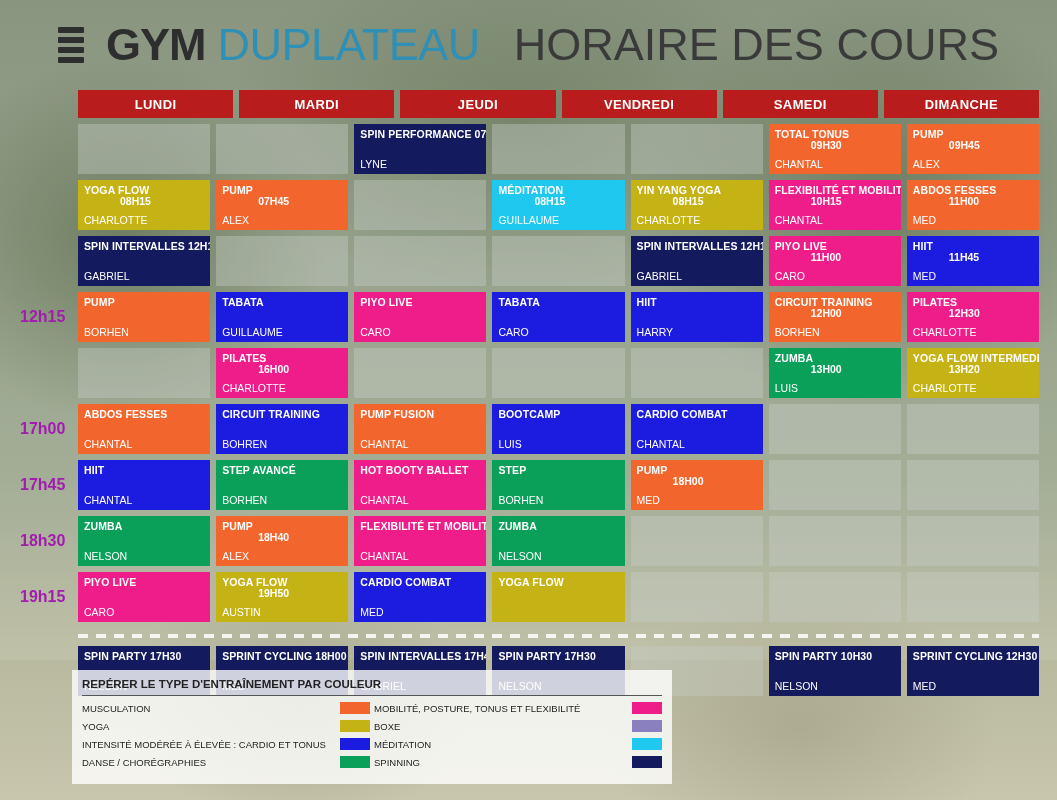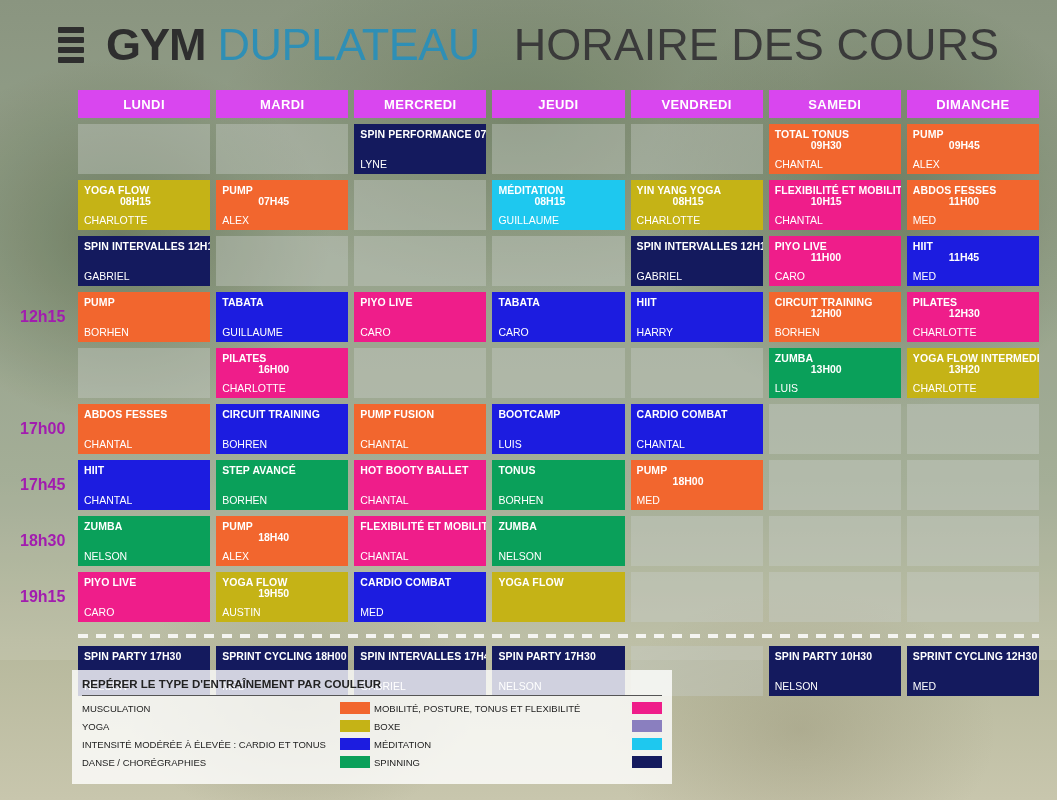--- a/index.html
+++ b/index.html
@@ -69,21 +69,21 @@
     flex: 1 1 0; min-width: 0;
     height: 44px;
     background: rgba(205,210,205,0.42);
     position: relative;
     padding: 5px 6px 0 6px;
     overflow: hidden;
   }
   .cell.empty { background: rgba(200,206,200,0.40); }
   .hdr {
     height: 28px;
-    background: #d946ef;
+    background: #b91c1c;
     color: #fff;
     font-size: 13px; font-weight: bold;
     display:flex; align-items:center; justify-content:center;
     letter-spacing: 0.4px;
   }
   .hdr-row .cell { background: transparent; height: 28px; padding: 0; }
   .c-title { font-size: 10.5px; font-weight: bold; color:#fff; line-height: 11px; letter-spacing: 0.1px; white-space: nowrap; }
   .c-time  { font-size: 10.5px; font-weight: bold; color:#fff; line-height: 11.5px; padding-left: 36px; }
   .c-name  { font-size: 10.5px; color:#fff; line-height: 11.5px; position: absolute; bottom: 4px; left: 6px; }
   .tall { height: 50px; }
@@ -146,23 +146,20 @@
   <div class="grid-wrap">
     <div class="row hdr-row">
       <div class="timecol"></div>
       <div class="cell">
           <div class="hdr">LUNDI</div>
         </div>
       <div class="cell">
           <div class="hdr">MARDI</div>
         </div>
       <div class="cell">
-          <div class="hdr">MERCREDI</div>
-        </div>
-      <div class="cell">
           <div class="hdr">JEUDI</div>
         </div>
       <div class="cell">
           <div class="hdr">VENDREDI</div>
         </div>
       <div class="cell">
           <div class="hdr">SAMEDI</div>
         </div>
       <div class="cell">
           <div class="hdr">DIMANCHE</div>
@@ -337,21 +334,21 @@
           </div>
           <div class="cell tall k-danse">
             <div class="c-title">STEP AVANCÉ</div>
             <div class="c-name">BORHEN</div>
           </div>
           <div class="cell tall k-mobilite">
             <div class="c-title">HOT BOOTY BALLET</div>
             <div class="c-name">CHANTAL</div>
           </div>
           <div class="cell tall k-danse">
-            <div class="c-title">TONUS</div>
+            <div class="c-title">STEP</div>
             <div class="c-name">BORHEN</div>
           </div>
           <div class="cell tall k-muscu">
             <div class="c-title">PUMP</div>
             <div class="c-time">18H00</div>
             <div class="c-name">MED</div>
           </div>
           <div class="cell tall empty"></div>
           <div class="cell tall empty"></div>
         </div>

